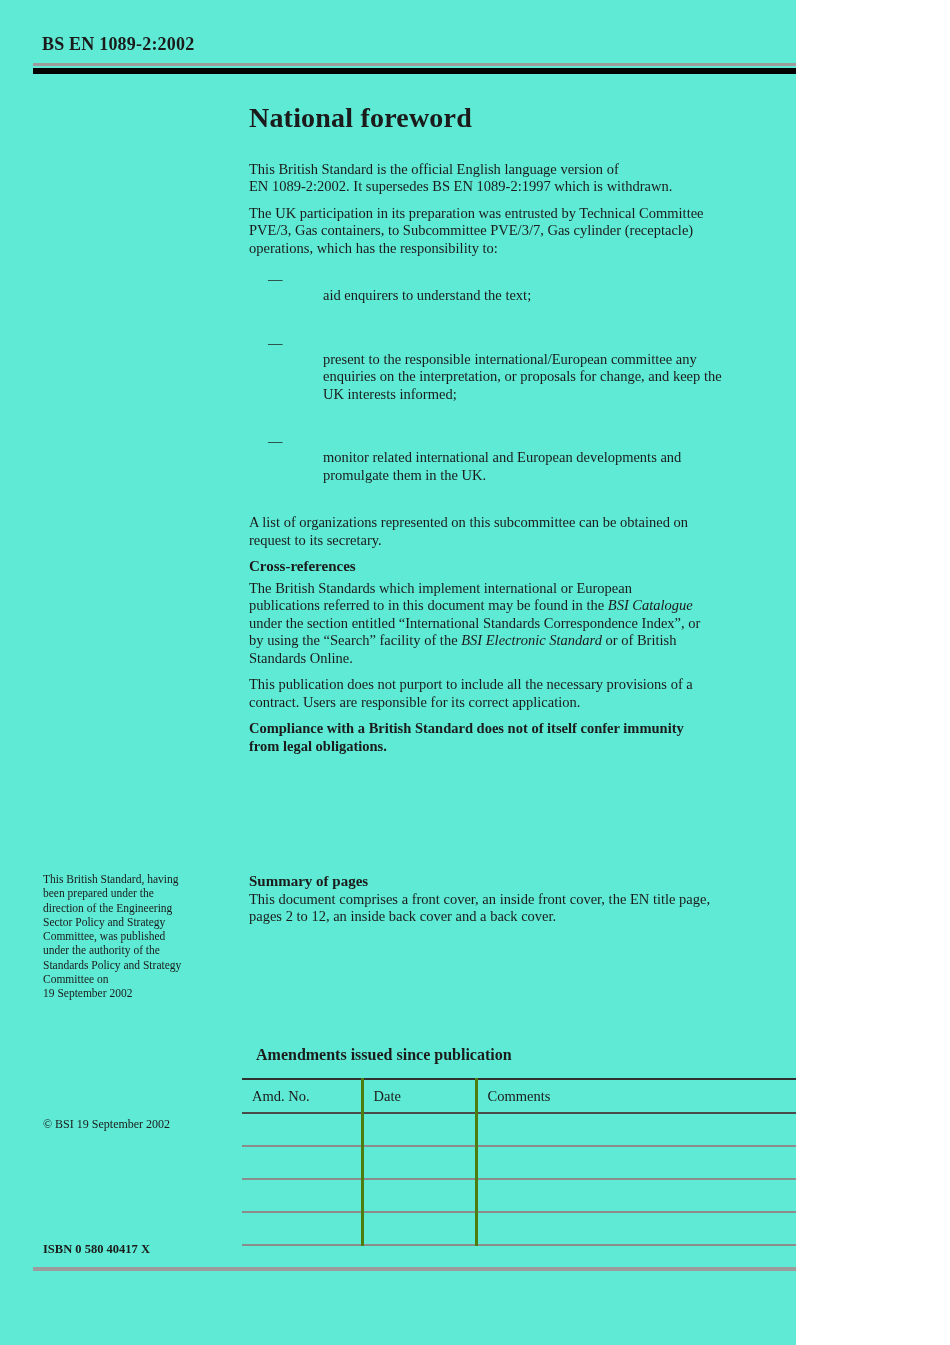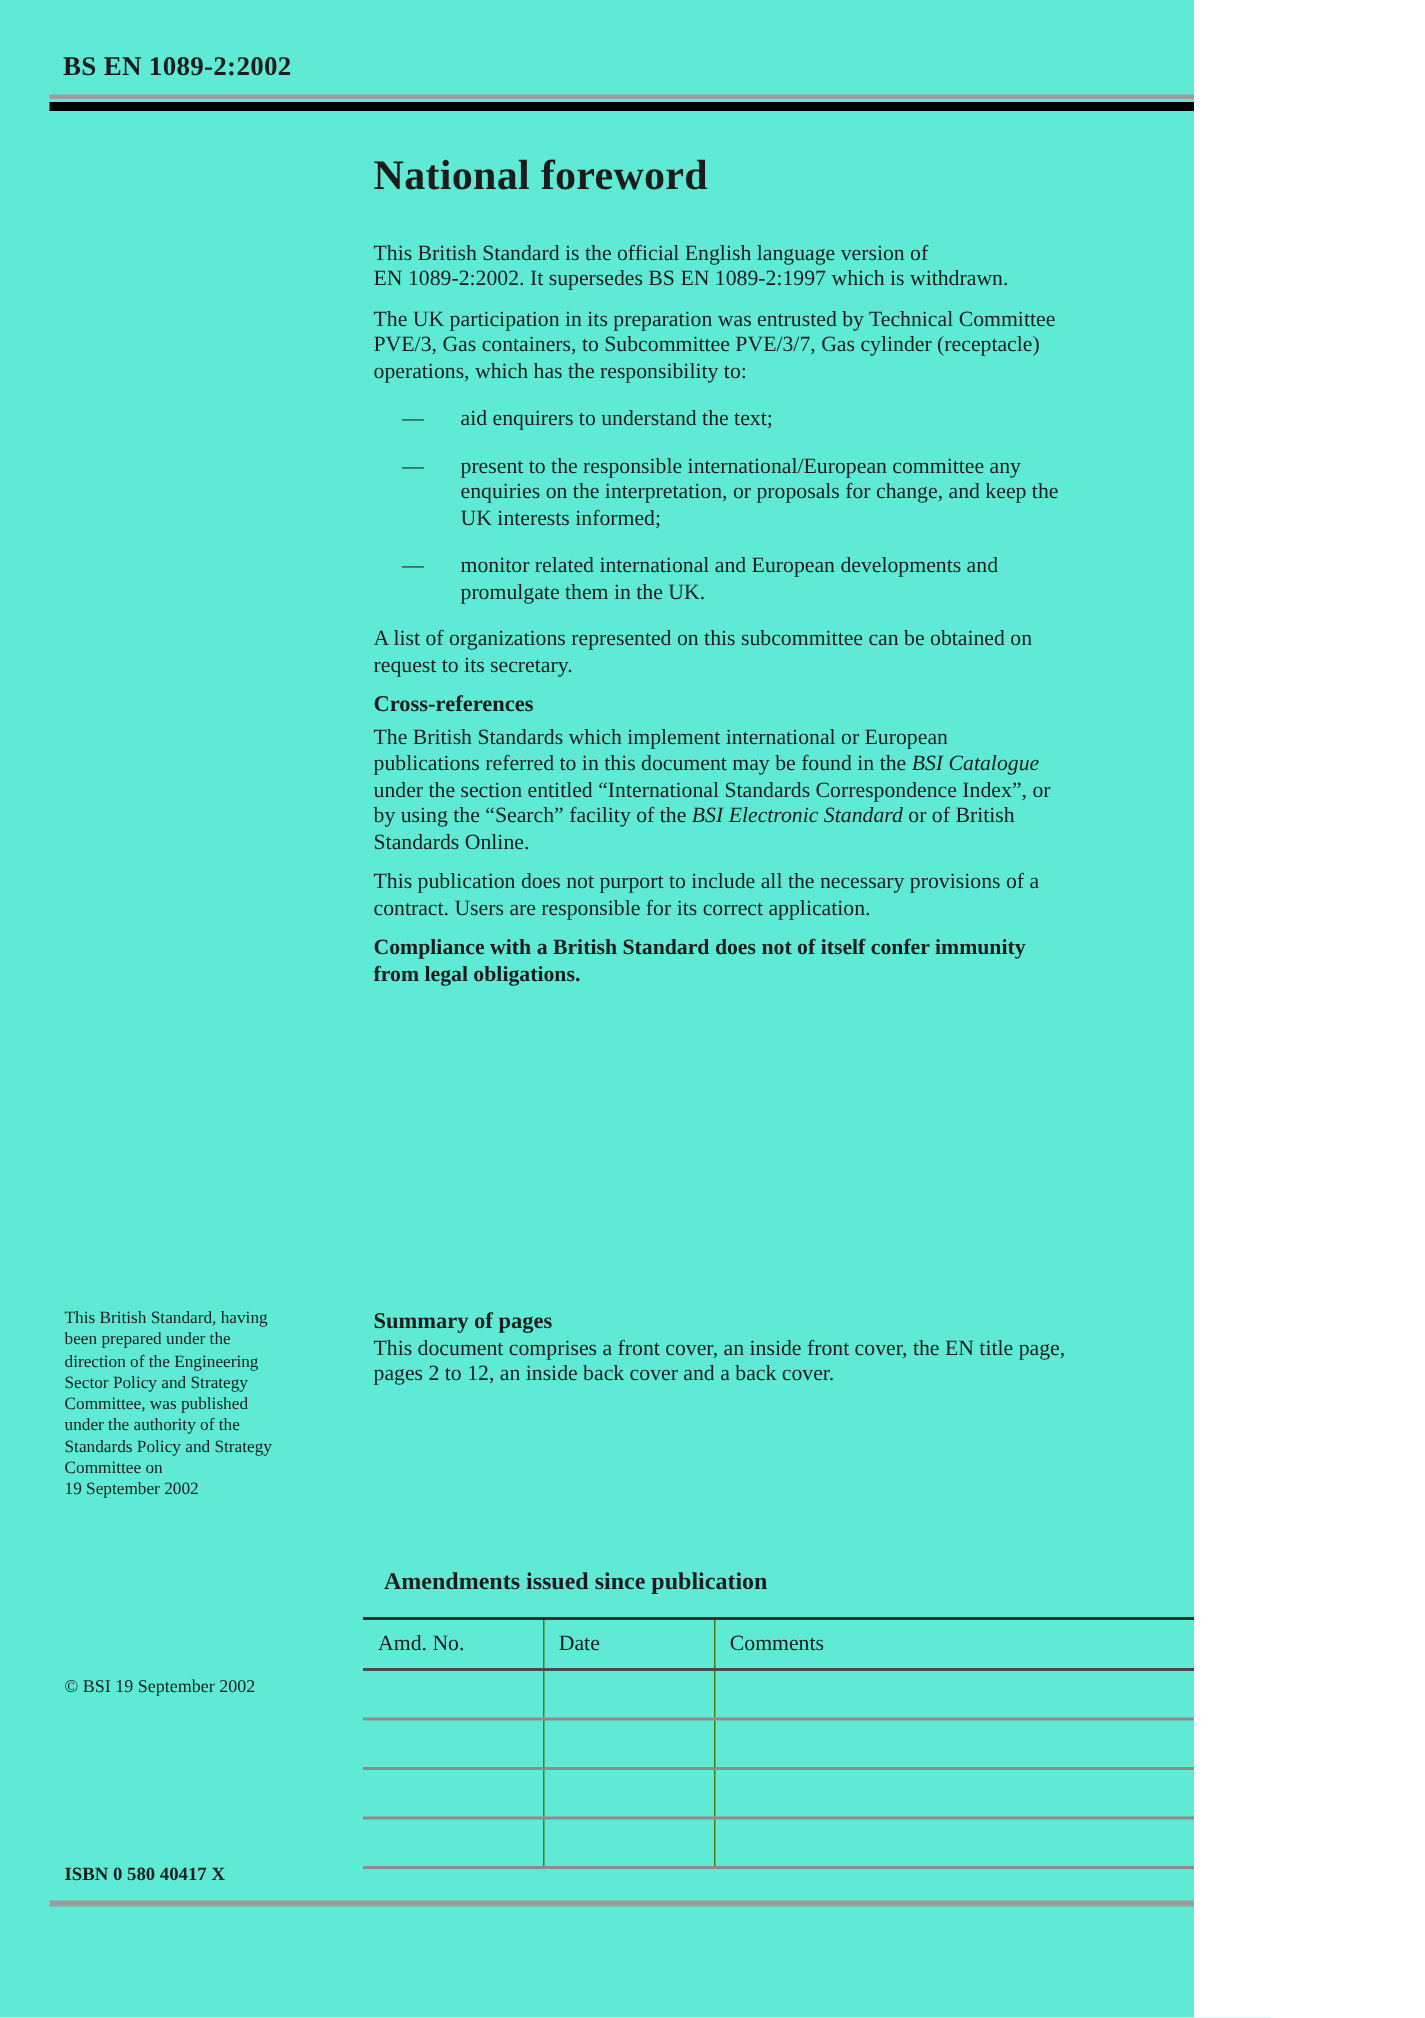--- a/index.html
+++ b/index.html
@@ -53,21 +53,21 @@
     display: flex;
     margin: 0 0 14px 0;
   }
   .bullet-dash {
     flex: 0 0 58px;
     padding-left: 19px;
     box-sizing: border-box;
     font-size: 14.5px;
     line-height: 17.5px;
   }
-  .bullet-text { flex: 1 1 auto; margin: 0; }
+  .bullet-text { flex: 1 1 auto; margin: 16px; }
   .subheading {
     font-size: 15px;
     font-weight: bold;
     line-height: 17.5px;
     margin: 0 0 4px 0;
   }
   .compliance {
     font-weight: bold;
     margin-top: 12px;
   }
@@ -130,21 +130,21 @@
     border-bottom: 2px solid #8c8c8c;
     height: 33px;
   }
   .amendments-table th {
     font-weight: normal;
     text-align: left;
     padding-left: 10px;
     vertical-align: middle;
   }
   .amendments-table th.vdiv, .amendments-table td.vdiv {
-    border-right: 1px solid #4d7c0f;
+    border-right: 3px solid #4d7c0f;
   }
 </style>
 </head>
 <body>
 
 <div class="page">
 
   <div class="abs doc-ref">BS EN 1089-2:2002</div>
   <div class="abs rule-thin-top"></div>
   <div class="abs rule-thick-top"></div>

